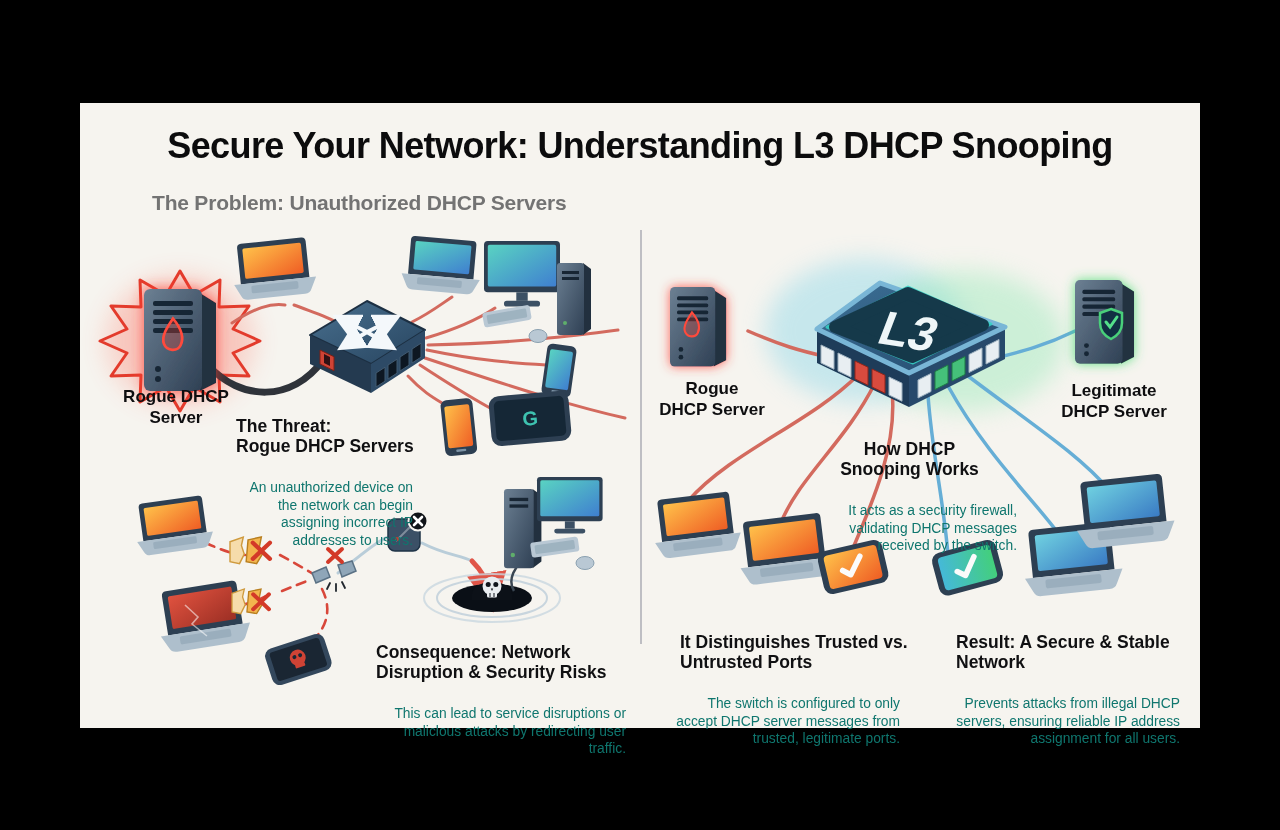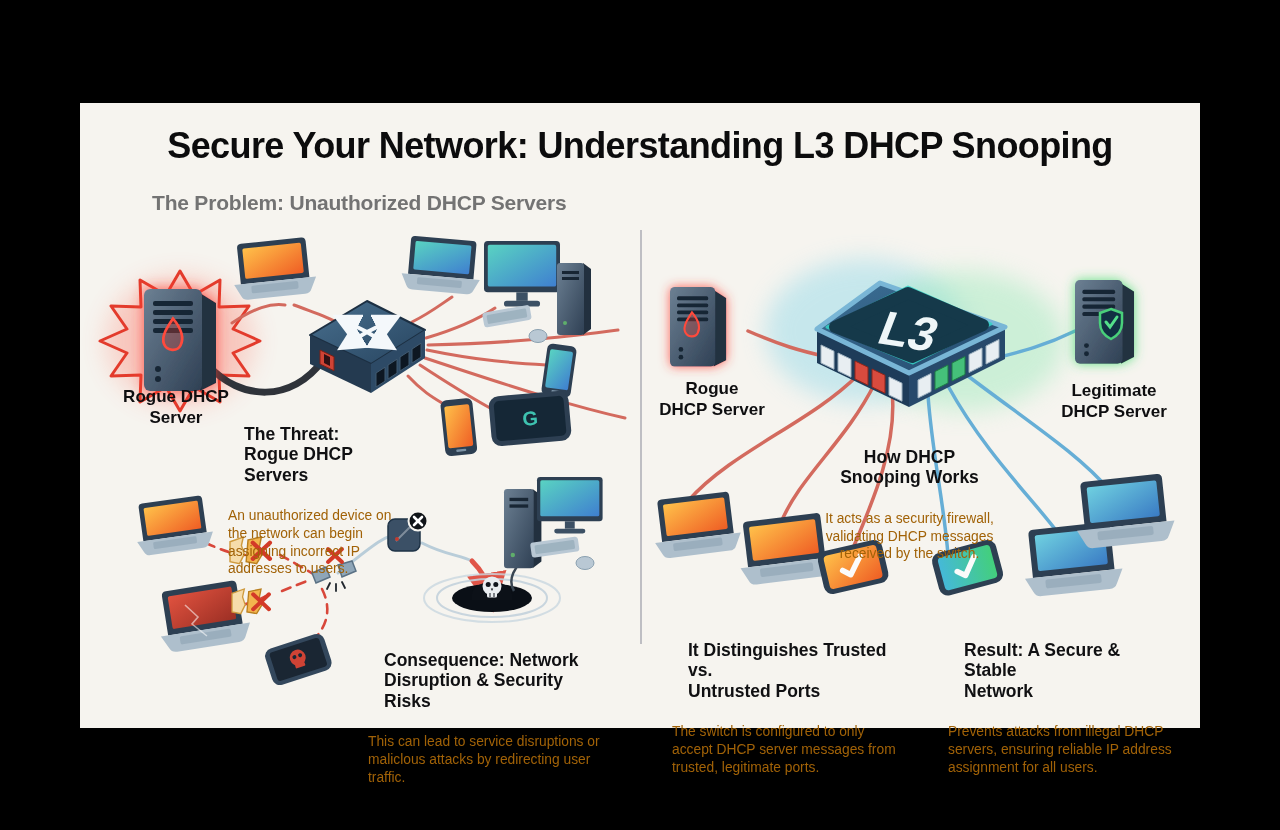--- a/index.html
+++ b/index.html
@@ -21,22 +21,22 @@
     letter-spacing:-0.2px;white-space:nowrap;
   }
   .col-head.left{left:72px;}
   .col-head.right{left:655px;}
   .divider{
     position:absolute;left:560px;top:127px;width:2px;height:414px;
     background:#b4b4bb;opacity:.85;
   }
   .art{position:absolute;left:0;top:0;}
   .tblock{position:absolute;}
-  .tblock h3{font-size:17.5px;font-weight:700;color:#101012;line-height:1.17;margin:16px;}
-  .tblock p{font-size:13.8px;color:#a16207;line-height:1.28;margin:22px 0 0;}
+  .tblock h3{font-size:17.5px;font-weight:700;color:#101012;line-height:1.17;margin:8px;}
+  .tblock p{font-size:13.8px;color:#0f766e;line-height:1.28;margin:22px 0 0;text-align:right;}
   .tblock.centered{text-align:center;}
   .dev-label{
     position:absolute;font-size:17px;font-weight:700;color:#0e0e10;
     text-align:center;line-height:1.22;
   }
   .dev-label span{display:block;}
   .tblock h3 span{display:block;}
 </style>
 </head>
 <body>

